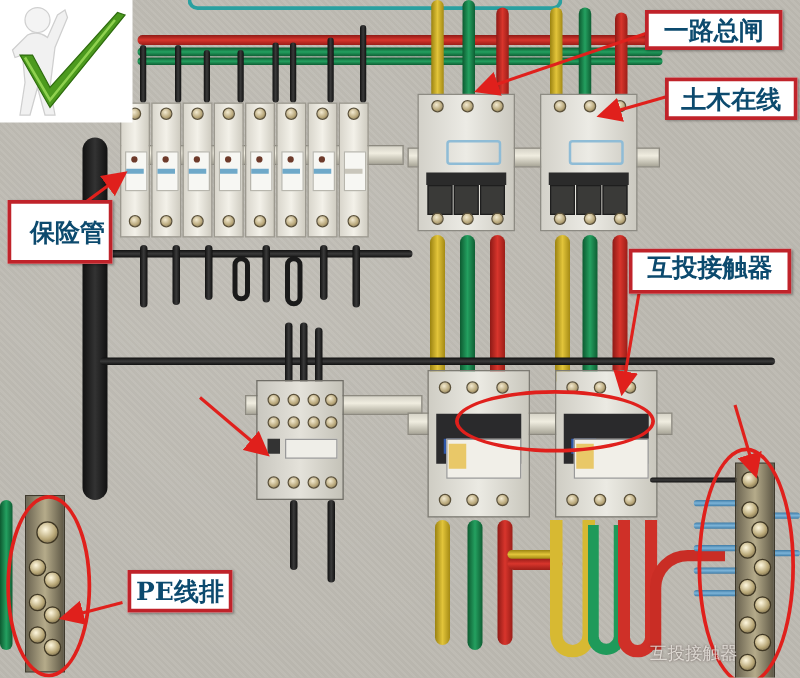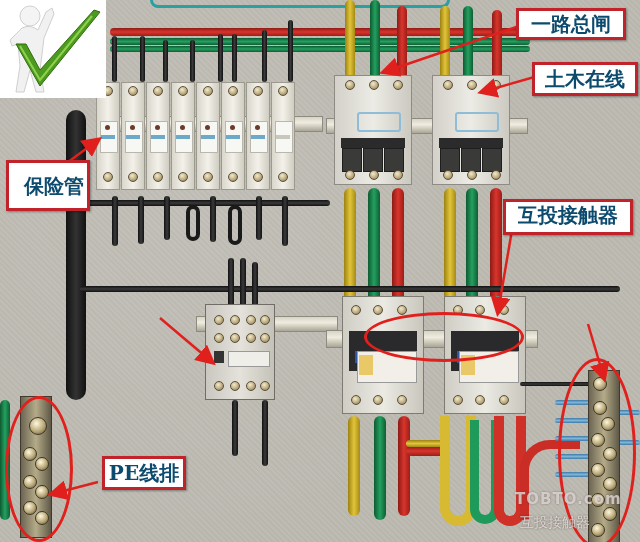--- a/index.html
+++ b/index.html
@@ -315,15 +315,14 @@
     <line x1="588" y1="324" x2="604" y2="378" stroke="#e0201c" stroke-width="2.5" marker-end="url(#ah)"></line>
     <line x1="98" y1="482" x2="52" y2="494" stroke="#e0201c" stroke-width="2.5" marker-end="url(#ah)"></line>
   </svg>
 
   <div class="label" style="left:516px;top:8px;width:110px;height:32px;">一路总闸</div>
   <div class="label" style="left:532px;top:62px;width:106px;height:34px;">土木在线</div>
   <div class="label" style="left:6px;top:160px;width:84px;height:51px;padding-left:12px;">保险管</div>
   <div class="label" style="left:503px;top:199px;width:130px;height:36px;font-family:Liberation Mono, monospace;">互投接触器</div>
   <div class="label" style="left:102px;top:456px;width:84px;height:34px;">PE线排</div>
 
-  <div id="watermark">TOBTO.com</div>
   <div id="watermark2">互投接触器</div>
 </div>
 
 </body></html>

